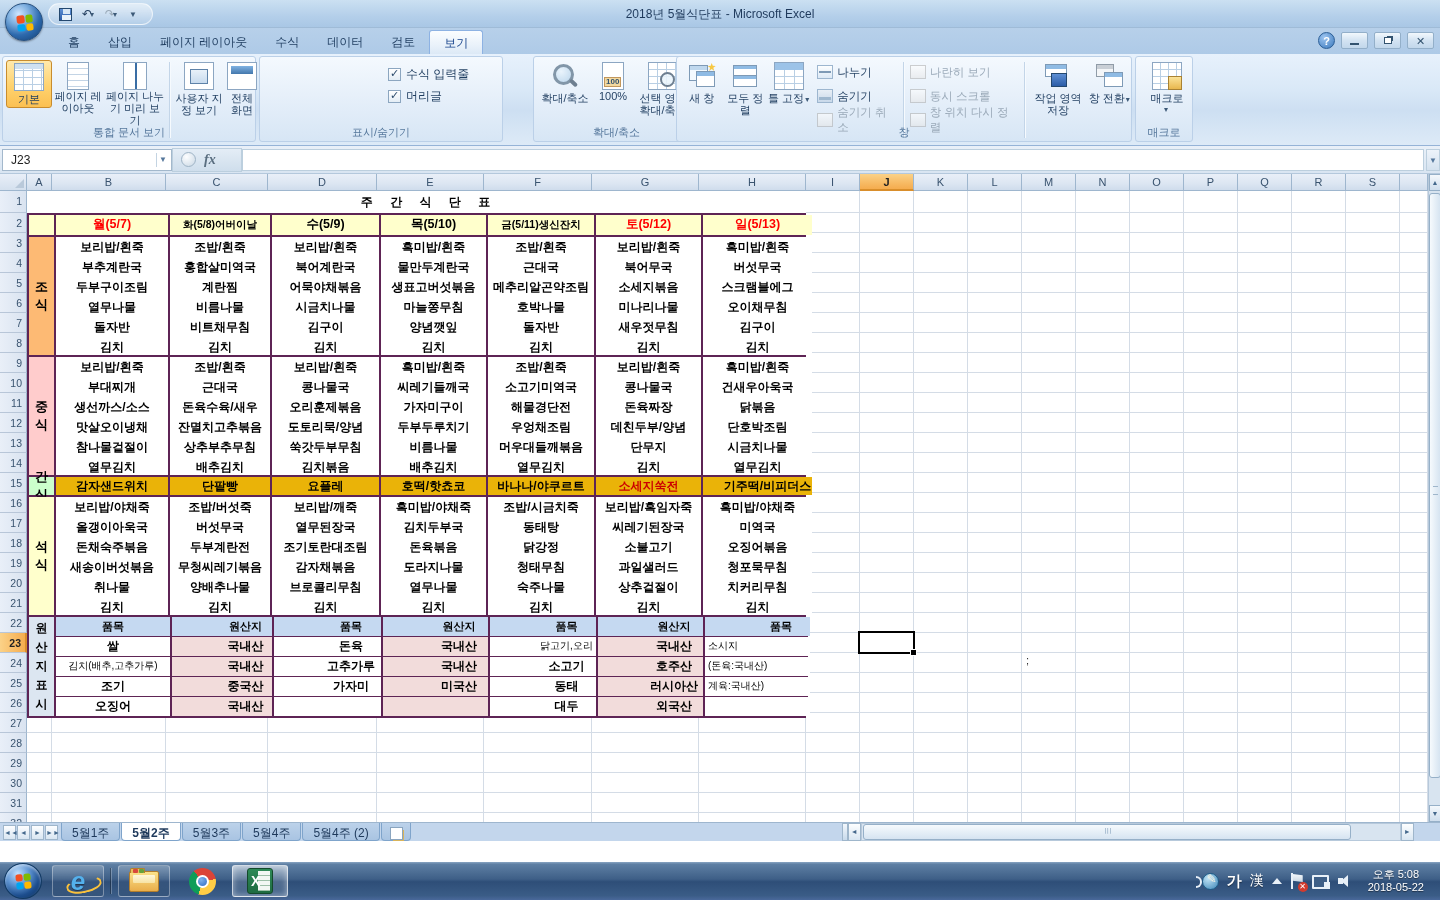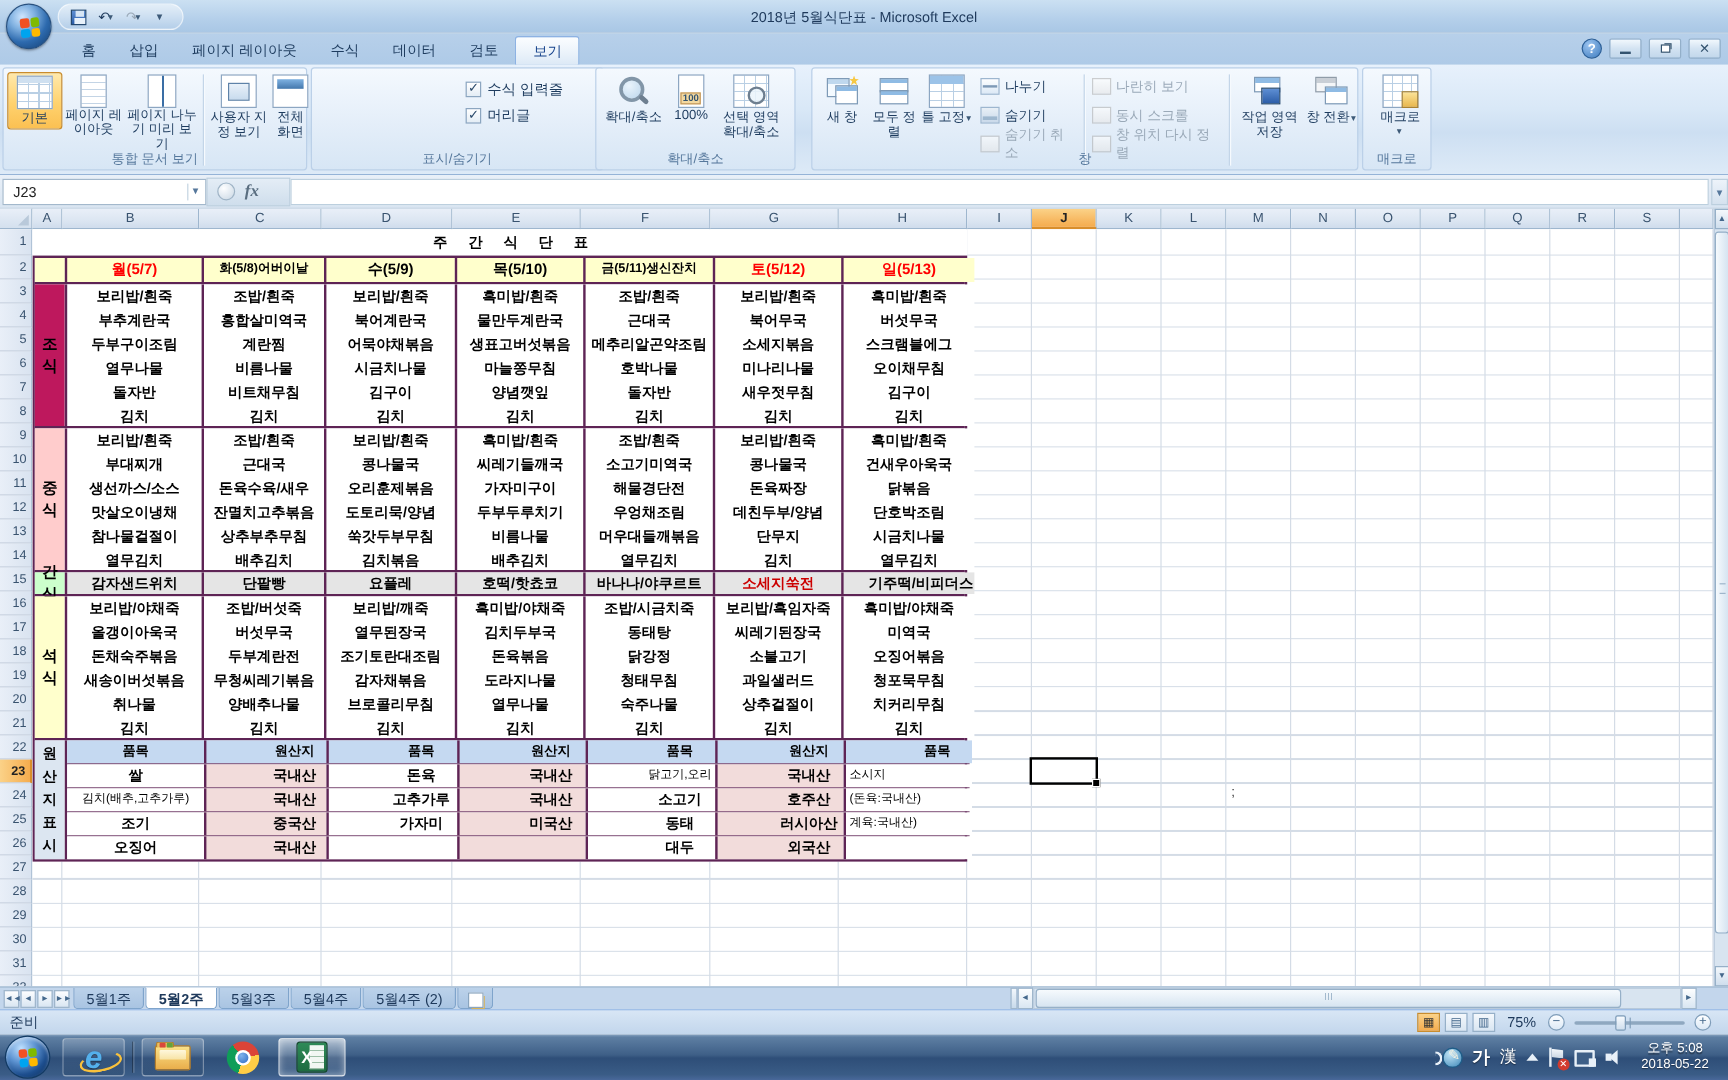--- a/index.html
+++ b/index.html
@@ -183,21 +183,21 @@
   .crow > * + * { border-left:2px solid var(--pb); }
   .lc { display:flex; align-items:center; justify-content:center; font-size:13px; font-weight:bold; color:#000;
     text-align:center; }
   .dc { height:20px; font-size:12.5px; font-weight:bold; text-align:center; line-height:19px;
     background:#FFFFCC; overflow:hidden; }
   .dc.sm { font-size:10.5px; line-height:19px; }
   .mrow { height:120px; }
   .mc { background:#fff; white-space:pre-line; text-align:center; font-size:12px; font-weight:bold;
     line-height:20px; color:#000; overflow:hidden; }
   .srow { height:20px; }
-  .sc { background:#e5e5e5; text-align:center; font-size:12px; font-weight:bold; line-height:19px; overflow:hidden; }
+  .sc { background:#eab308; text-align:center; font-size:12px; font-weight:bold; line-height:19px; overflow:hidden; }
   .obox { }
   .vert { background:#DCE6F1; white-space:pre-line; line-height:19px; font-size:12px; font-weight:bold; }
   #ogrid { width:754px; }
   .orow { display:flex; }
   .orow > * { flex:none; height:19px; }
   .orow > :nth-child(1) { width:114px; }
   .orow > :nth-child(2) { width:102px; }
   .orow > :nth-child(3) { width:109px; }
   .orow > :nth-child(4) { width:107px; }
   .orow > :nth-child(5) { width:108px; }
@@ -415,21 +415,21 @@
             <span>수식 입력줄</span>
           </label>
         <label class="cb on">
             <span class="bx"></span>
             <span>머리글</span>
           </label>
       </div>
       <div class="gl">표시/숨기기</div>
     </div>
 
-    <div class="grp" style="left:496px;width:167px">
+    <div class="grp" style="left:533px;width:167px">
       <div class="grow">
         <div class="bb" style="width:56px">
           <span class="ic i-mag"></span>
           <span>확대/축소</span>
           </div>
         <div class="bb" style="width:40px">
           <span class="ic i-100"></span>
           <span>100%</span>
           </div>
         <div class="bb" style="width:60px">
@@ -615,21 +615,21 @@
             <div class="lc" style="background:#FFFFCC"></div>
             <div class="dc" style="color: rgb(255, 0, 0);">월(5/7)</div>
             <div class="dc sm" style="color: rgb(0, 0, 0);">화(5/8)어버이날</div>
             <div class="dc" style="color: rgb(0, 0, 0);">수(5/9)</div>
             <div class="dc" style="color: rgb(0, 0, 0);">목(5/10)</div>
             <div class="dc sm" style="color: rgb(0, 0, 0);">금(5/11)생신잔치</div>
             <div class="dc" style="color: rgb(255, 0, 0);">토(5/12)</div>
             <div class="dc" style="color: rgb(255, 0, 0);">일(5/13)</div>
           </div>
           <div class="crow mrow">
-            <div class="lc" style="background:#be185d">조식</div>
+            <div class="lc" style="background:#fdba74">조식</div>
             <div class="mc">보리밥/흰죽
 부추계란국
 두부구이조림
 열무나물
 돌자반
 김치</div>
             <div class="mc">조밥/흰죽
 홍합살미역국
 계란찜
 비름나물
@@ -850,34 +850,20 @@
       <div class="stab add"></div>
     </div>
     <div id="hsplit"></div>
     <span class="harr">◄</span>
     <div id="htrack">
       <div id="hthumb"></div>
     </div>
     <span class="harr">►</span>
   </div>
 
-  <div id="statusbar">
-    <span id="mode">준비</span>
-    <div id="sright">
-      <span class="vwb on">▦</span>
-      <span class="vwb">▤</span>
-      <span class="vwb">▥</span>
-      <span id="zoomlbl">75%</span>
-      <span class="zbtn">−</span>
-      <div id="ztrack">
-          <div id="zthumb"></div>
-        </div>
-      <span class="zbtn">+</span>
-    </div>
-  </div>
 
   <div id="taskbar">
     <div id="startorb">
       <div class="orbflag">
           <i></i>
           <i></i>
           <i></i>
           <i></i>
         </div>
     </div>

